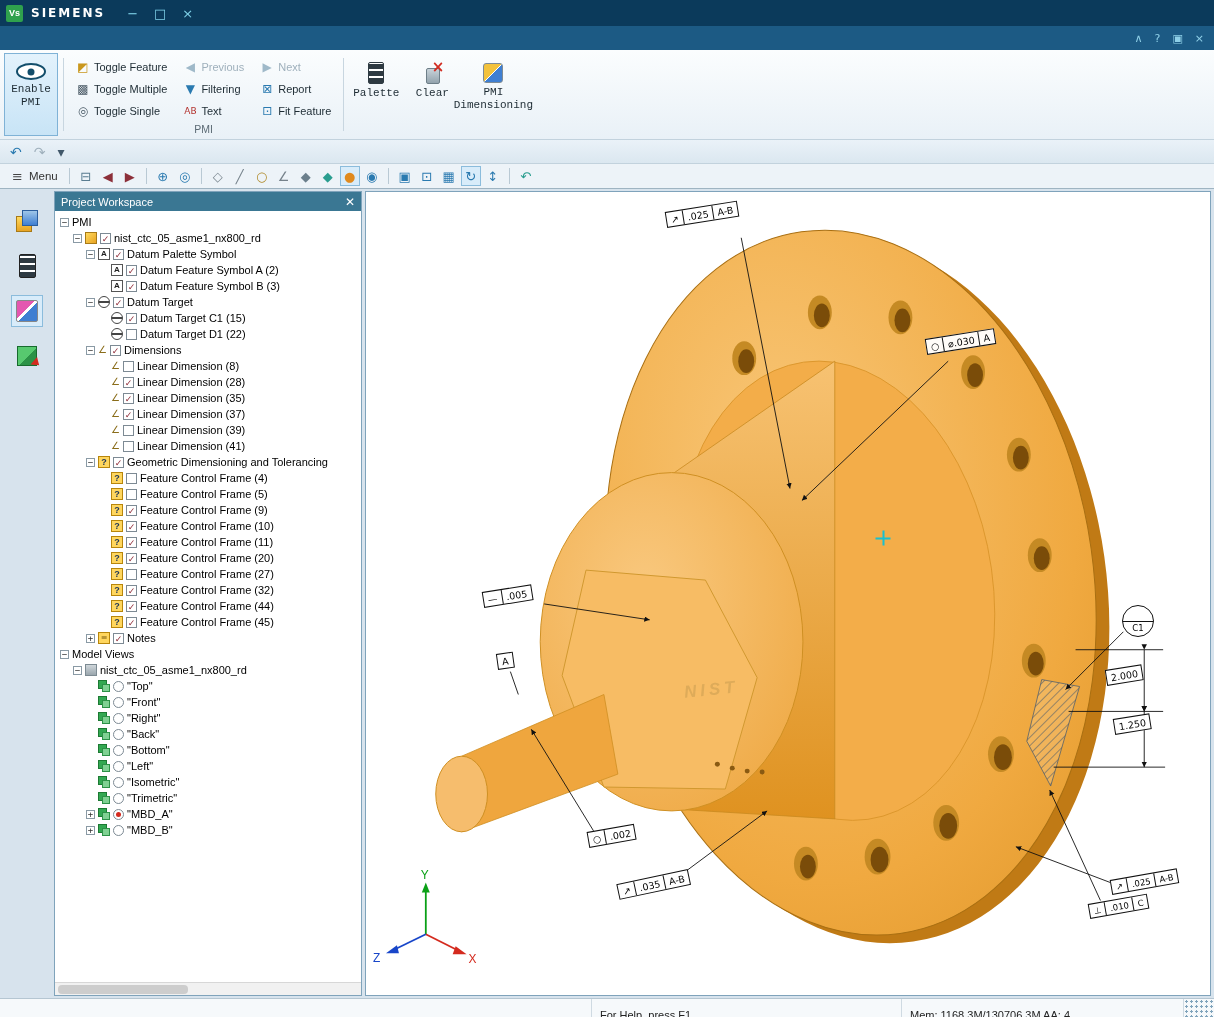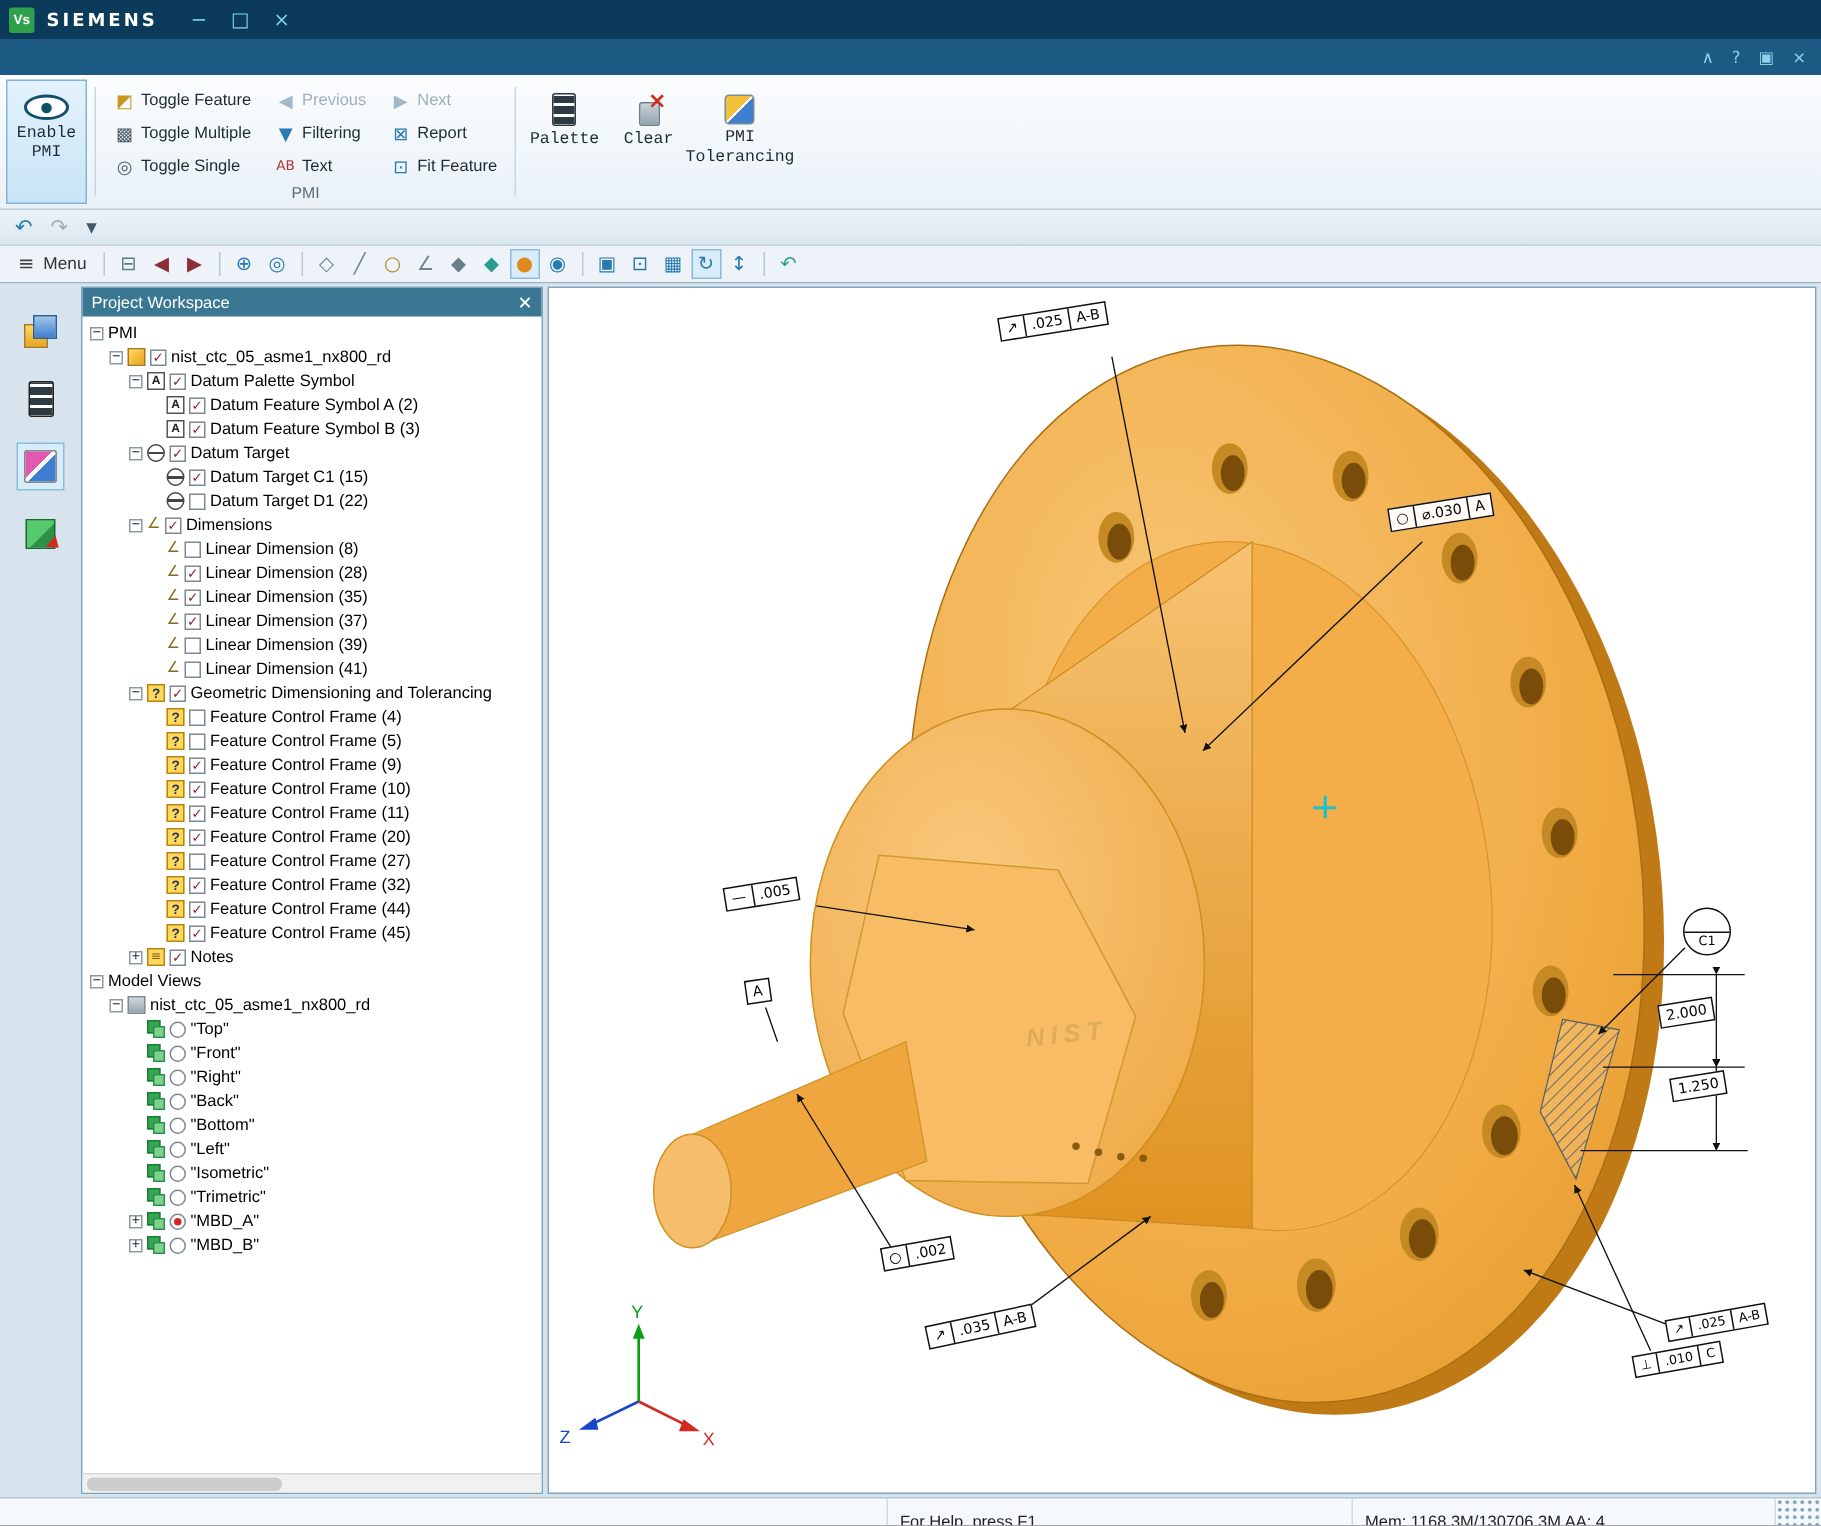--- a/index.html
+++ b/index.html
@@ -193,21 +193,21 @@
     <button class="bigbtn">
       <span class="film-icon"></span>
       <span class="blab">Palette</span>
     </button>
     <button class="bigbtn">
       <span class="clear-icon"></span>
       <span class="blab">Clear</span>
     </button>
     <button class="bigbtn wide">
       <span class="pref-icon"></span>
-      <span class="blab">PMI Tolerancing</span>
+      <span class="blab">PMI Dimensioning</span>
     </button>
   </div>
 
   <div class="qat">
       <span class="qi" style="color: rgb(42, 122, 176);">↶</span>
       <span class="qi" style="color: rgb(159, 176, 188);">↷</span>
       <span class="qi" style="color: rgb(65, 88, 106);">▾</span>
     </div>
 
   <div class="tb2">

